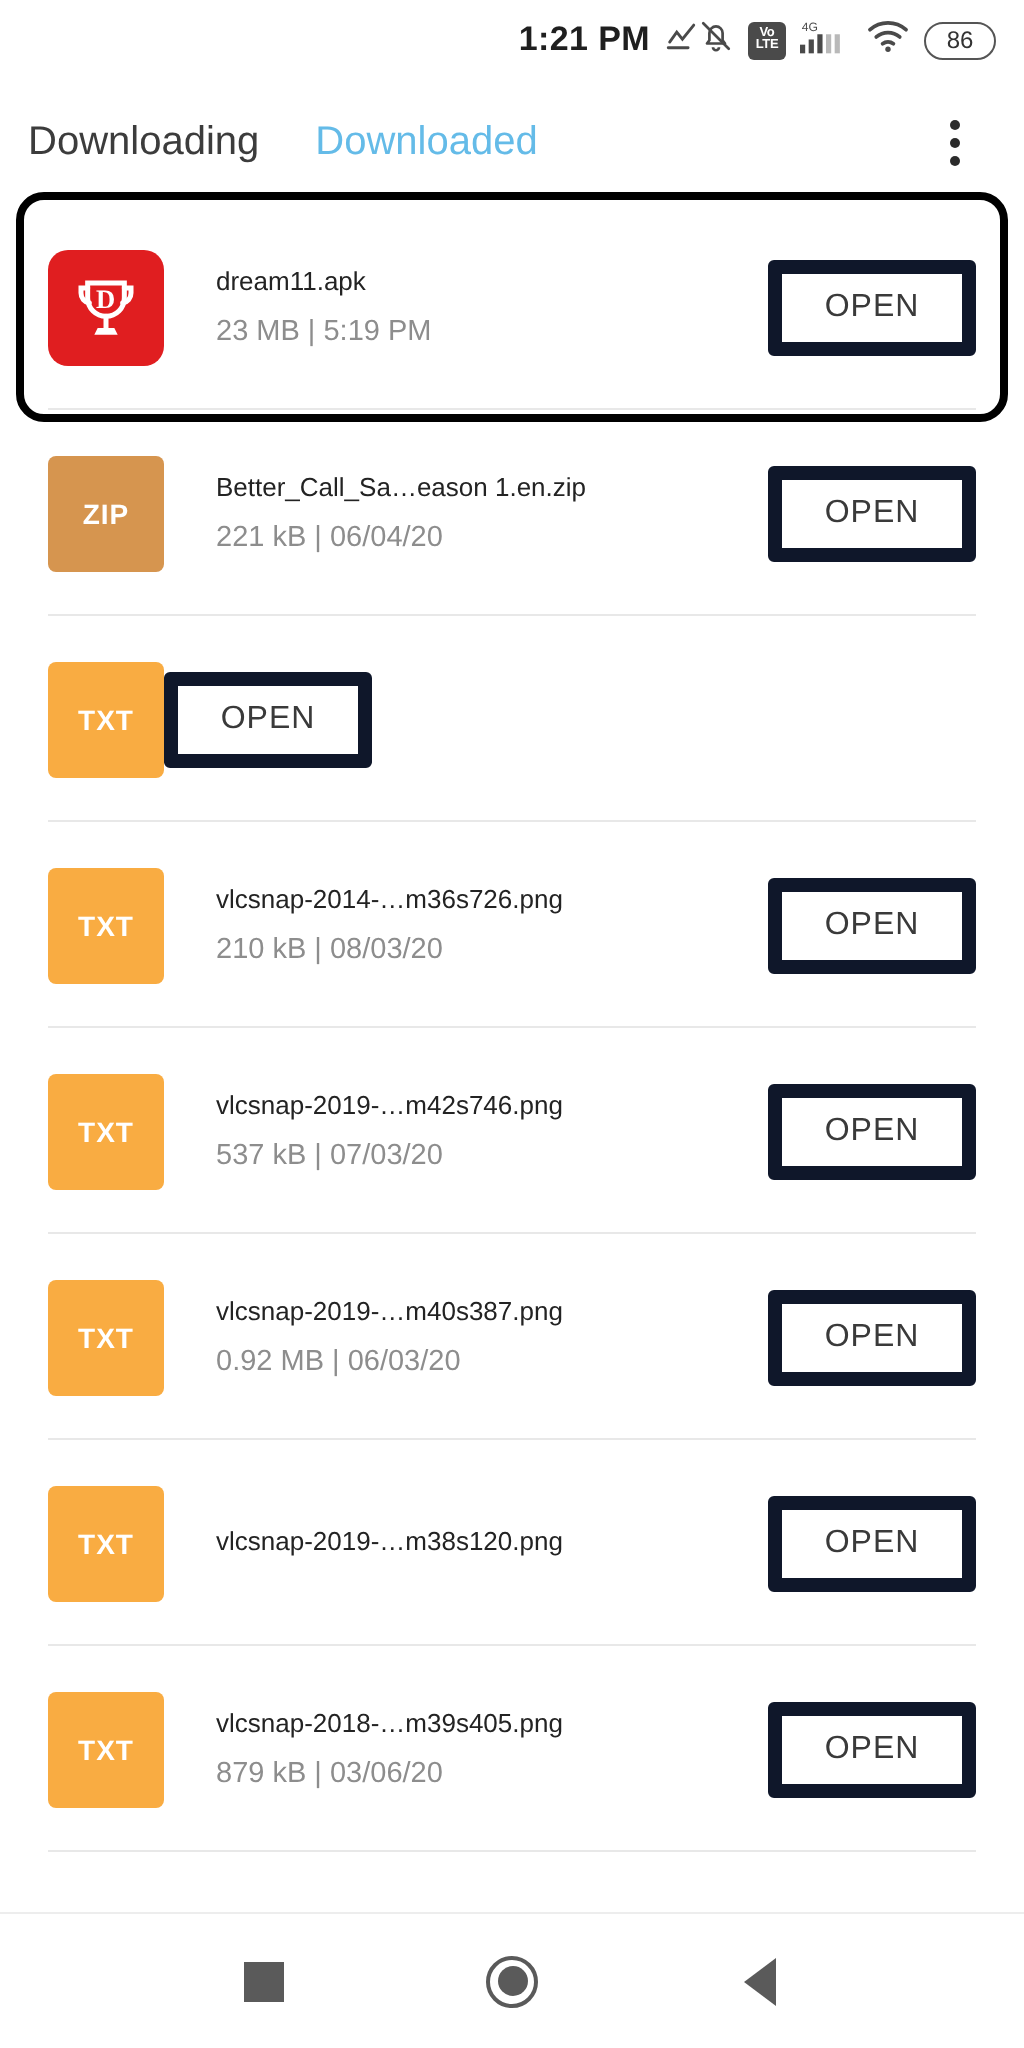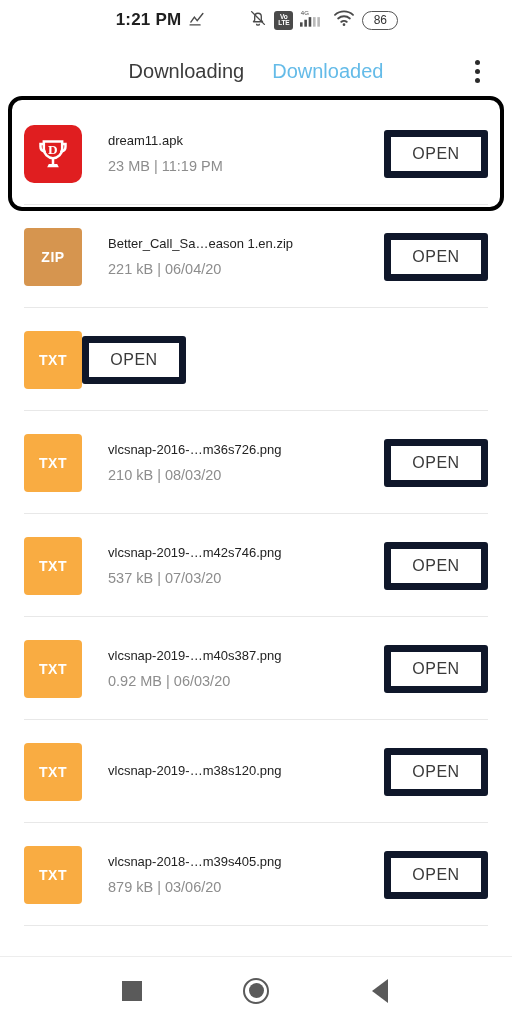--- a/index.html
+++ b/index.html
@@ -7,21 +7,21 @@
     width:512px; height:1024px;
     background:#ffffff;
     font-family:"Liberation Sans", sans-serif;
     overflow:hidden;
   }
   #screen { position:relative; width:512px; height:1024px; background:#fff; }
 
   
   .statusbar {
     height:40px; display:flex; align-items:center;
-    padding:0 14px 0 16px; justify-content:center;gap:44px;
+    padding:0 14px 0 16px; justify-content:flex-end;
   }
   .sb-left { display:flex; align-items:center; gap:7px; }
   .sb-time { font-size:17px; font-weight:bold; color:#1f1f1f; letter-spacing:.2px; }
   .sb-right { display:flex; align-items:center; gap:7px; }
   .ico { display:block; }
   .sb-batt {
     display:flex; align-items:center; justify-content:center;
     min-width:36px; height:19px; padding:0 6px;
     border:1.6px solid #555; border-radius:10px;
     font-size:12px; font-weight:normal; color:#333;
@@ -29,21 +29,21 @@
   .volte {
     width:19px; height:19px; border-radius:3px; background:#4a4a4a;
     color:#fff; display:flex; flex-direction:column;
     align-items:center; justify-content:center; line-height:1;
   }
   .volte i { font-style:normal; font-size:6.5px; font-weight:bold; letter-spacing:-.2px; }
 
   
   .tabbar {
     height:62px; display:flex; align-items:center;
-    justify-content:center; position:relative;
+    justify-content:flex-start; position:relative;
   }
   .tab {
     font-size:20px; color:#3c3c3c; padding:0 14px;
     background:none; border:none; font-family:inherit; cursor:pointer;
   }
   .tab.active { color:#64bbe8; }
   .kebab {
     position:absolute; right:20px; top:50%; transform:translateY(-50%);
     width:30px; height:34px; display:flex; flex-direction:column;
     align-items:center; justify-content:center; gap:4px; cursor:pointer;
@@ -170,21 +170,21 @@
             <path d="M13 9h22v9a11 11 0 0 1-22 0V9z" fill="none" stroke="#fff" stroke-width="3"></path>
             <path d="M13 12h-4v3a6 6 0 0 0 5 6" fill="none" stroke="#fff" stroke-width="3" stroke-linecap="round"></path>
             <path d="M35 12h4v3a6 6 0 0 1-5 6" fill="none" stroke="#fff" stroke-width="3" stroke-linecap="round"></path>
             <path d="M24 29v7" stroke="#fff" stroke-width="3" stroke-linecap="round"></path>
             <path d="M17 40h14l-2-4h-10z" fill="#fff"></path>
             <text x="24" y="24" font-size="16" font-weight="bold" text-anchor="middle" fill="#fff" font-family="Liberation Serif, serif">D</text>
           </svg>
         </div>
         <div class="meta">
           <div class="fname">dream11.apk</div>
-          <div class="fsub">23 MB | 11:19 PM</div>
+          <div class="fsub">23 MB | 5:19 PM</div>
         </div>
         <button class="openbtn">OPEN</button>
         <div class="divider"></div>
       </div>
       <div class="row">
         <div class="fi zip">ZIP</div>
         <div class="meta">
           <div class="fname">Better_Call_Sa…eason 1.en.zip</div>
           <div class="fsub">221 kB | 06/04/20</div>
         </div>
@@ -192,21 +192,21 @@
         <div class="divider"></div>
       </div>
       <div class="row">
         <div class="fi txt">TXT</div>
         <button class="openbtn">OPEN</button>
         <div class="divider"></div>
       </div>
       <div class="row">
         <div class="fi txt">TXT</div>
         <div class="meta">
-          <div class="fname">vlcsnap-2016-…m36s726.png</div>
+          <div class="fname">vlcsnap-2014-…m36s726.png</div>
           <div class="fsub">210 kB | 08/03/20</div>
         </div>
         <button class="openbtn">OPEN</button>
         <div class="divider"></div>
       </div>
       <div class="row">
         <div class="fi txt">TXT</div>
         <div class="meta">
           <div class="fname">vlcsnap-2019-…m42s746.png</div>
           <div class="fsub">537 kB | 07/03/20</div>

